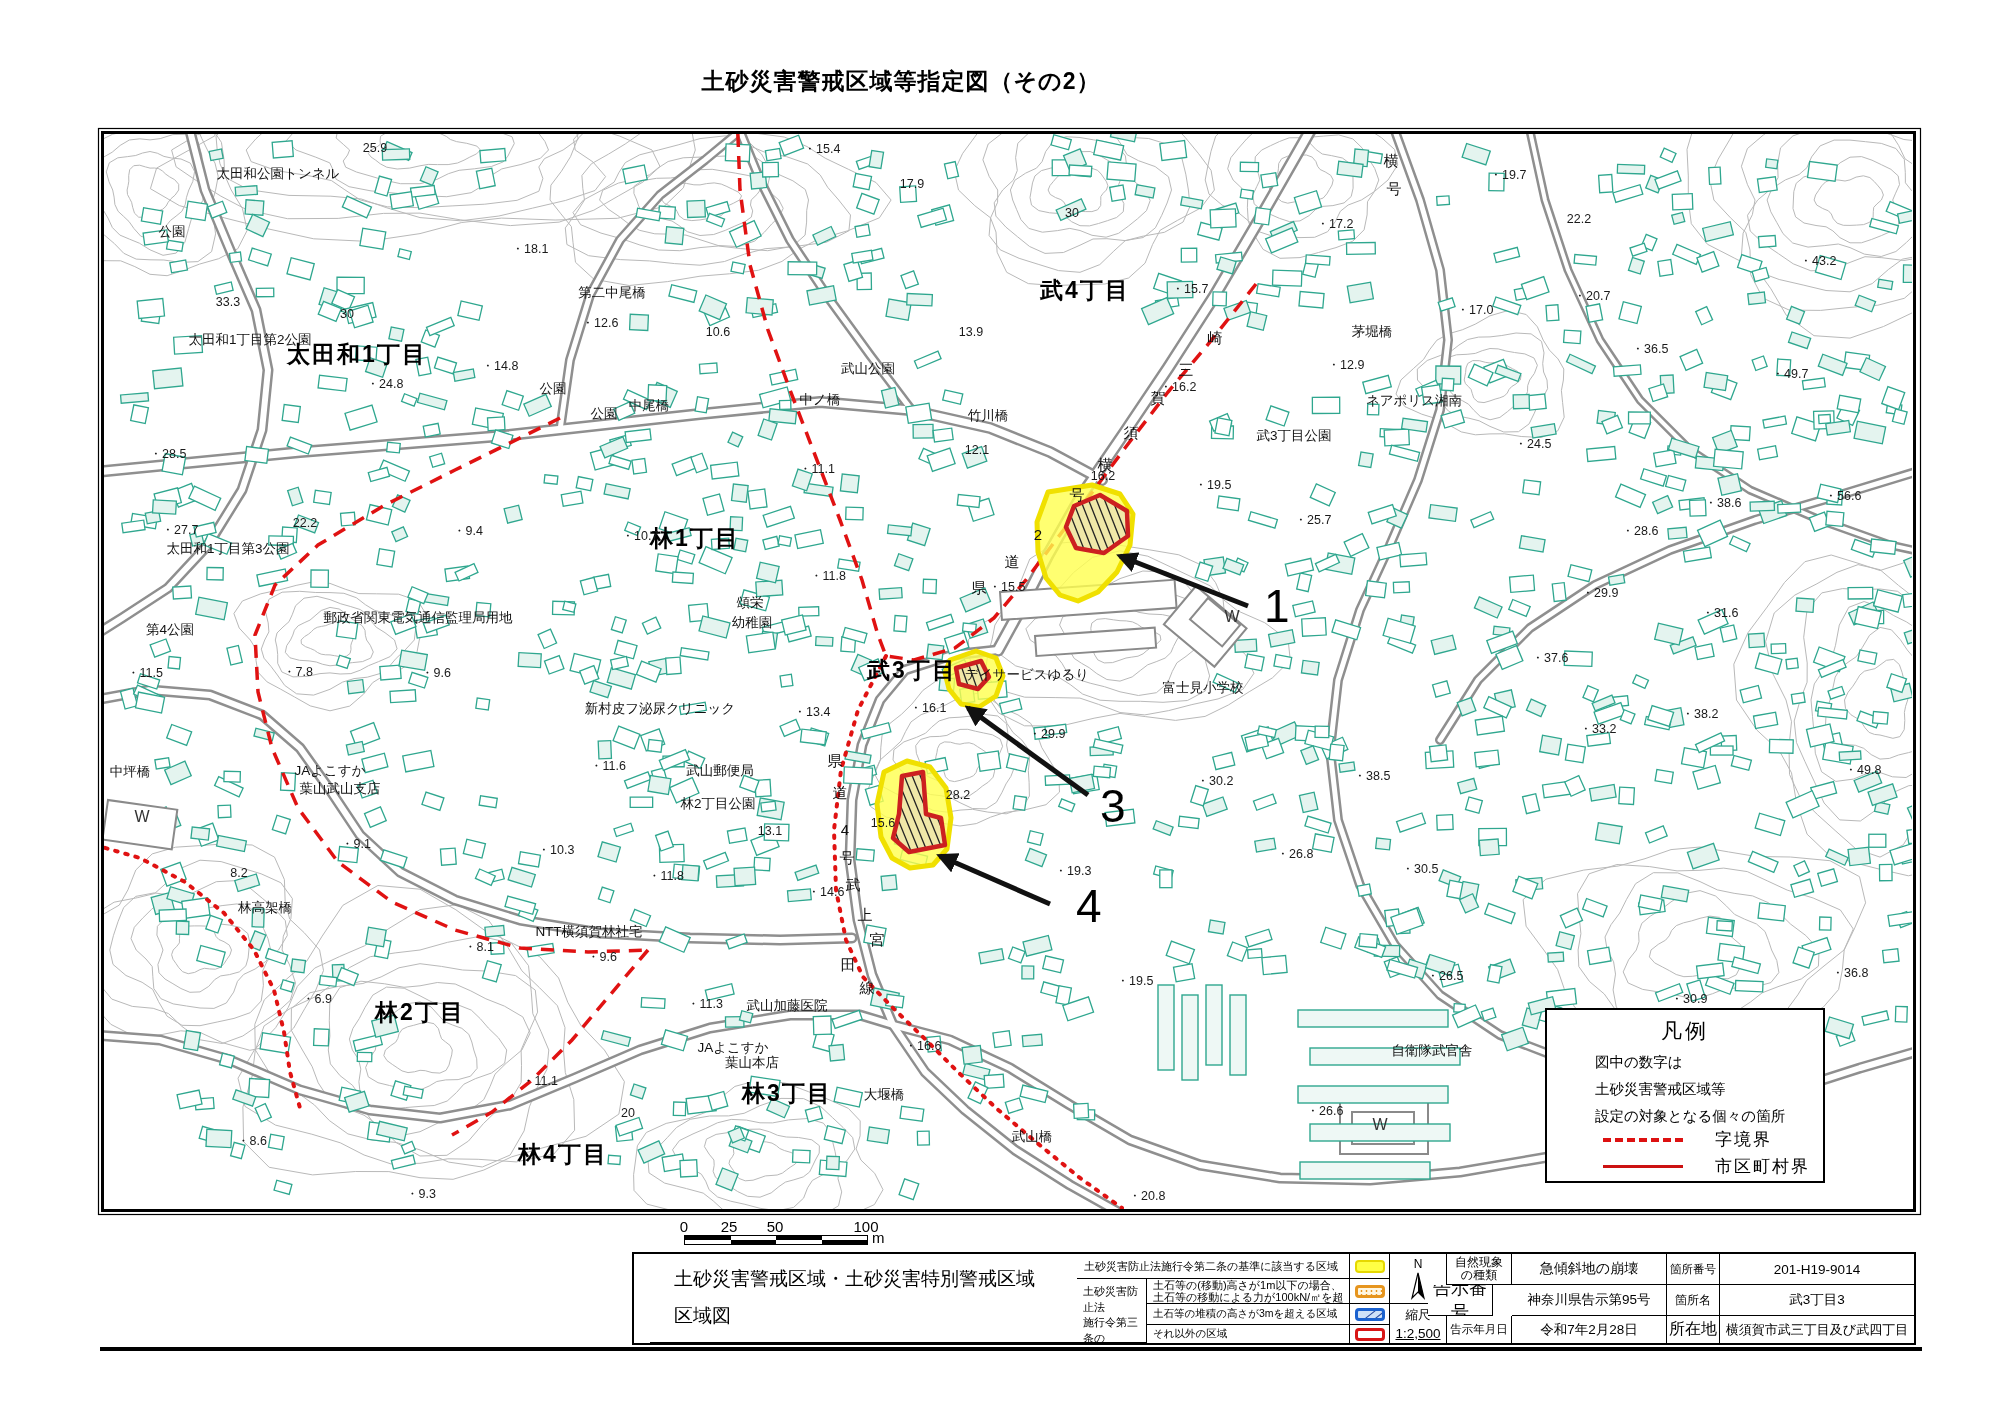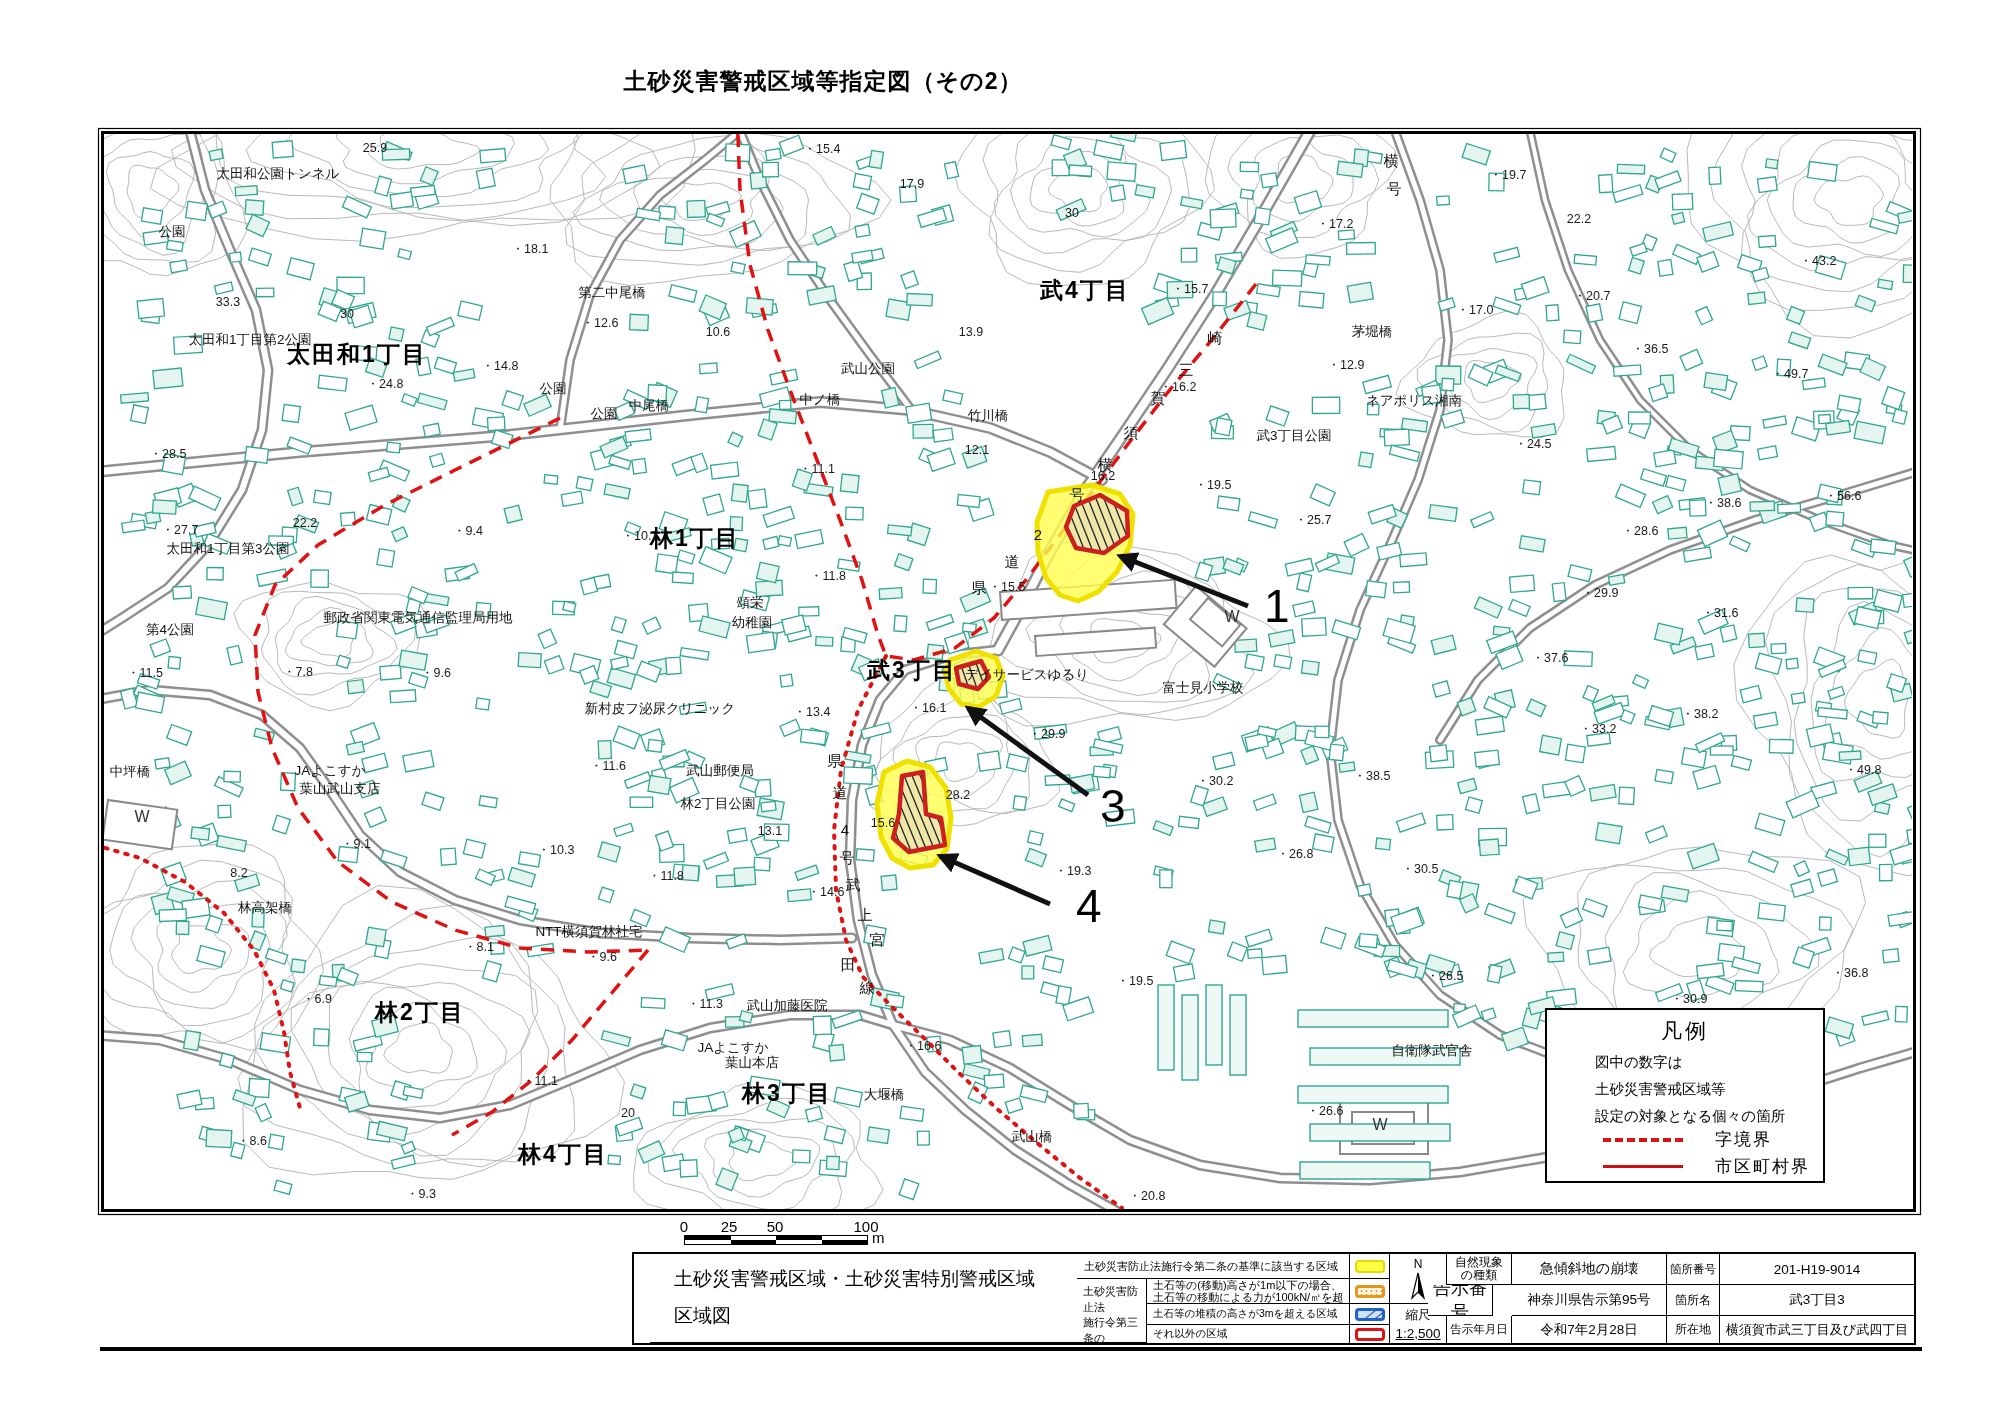--- a/index.html
+++ b/index.html
@@ -1,18 +1,18 @@
 <!DOCTYPE html>
 <html><head>
 <meta charset="utf-8">
 <style>
   html,body{margin:0;padding:0;background:#e8e8e8;}
   body{font-family:"Liberation Sans","DejaVu Sans",sans-serif;}
   .sheet{position:relative;width:2000px;height:1414px;background:#ffffff;overflow:hidden;}
-  #page-title{position:absolute;left:823px;top:66px;transform:translateX(-50%);
+  #page-title{position:absolute;left:901px;top:66px;transform:translateX(-50%);
     font-size:23px;font-weight:bold;letter-spacing:1px;color:#000;white-space:nowrap;}
   #map-svg{position:absolute;left:0;top:0;}
 
   
   .mapkey{position:absolute;left:1545px;top:1008px;width:280px;height:175px;
     background:#fff;border:2px solid #000;box-sizing:border-box;}
   .mapkey-title{text-align:center;font-size:21px;letter-spacing:3px;margin-top:7px;color:#000;}
   .mapkey-note{margin:4px 0 0 48px;font-size:14.5px;line-height:27px;color:#000;white-space:pre-line;}
   .key-item{position:absolute;left:56px;display:flex;align-items:center;}
   .key-sample{width:80px;}
@@ -1400,18 +1400,18 @@
 の種類</div>
     <div class="cell cc" style="left:878px;top:0;width:155px;height:31px;font-size:14px;">急傾斜地の崩壊</div>
     <div class="cell cc" style="left:794px;top:31px;width:65px;height:31px;font-size:18px;">告示番号</div>
     <div class="cell cc" style="left:878px;top:31px;width:155px;height:31px;font-size:13.5px;">神奈川県告示第95号</div>
     <div class="cell cc noB" style="left:813px;top:62px;width:65px;height:27px;font-size:11.5px;">告示年月日</div>
     <div class="cell cc noB" style="left:878px;top:62px;width:155px;height:27px;font-size:13.5px;">令和7年2月28日</div>
     <div class="cell cc" style="left:1033px;top:0;width:53px;height:31px;font-size:11.5px;">箇所番号</div>
     <div class="cell cc noR" style="left:1086px;top:0;width:194px;height:31px;font-size:13.5px;">201-H19-9014</div>
     <div class="cell cc" style="left:1033px;top:31px;width:53px;height:31px;font-size:12px;">箇所名</div>
     <div class="cell cc noR" style="left:1086px;top:31px;width:194px;height:31px;font-size:13.5px;">武3丁目3</div>
-    <div class="cell cc noB" style="left:1033px;top:62px;width:53px;height:27px;font-size:12px;text-align:center;">所在地</div>
+    <div class="cell cc noB" style="left:1033px;top:62px;width:53px;height:27px;font-size:16px;text-align:center;">所在地</div>
     <div class="cell cc noB noR" style="left:1086px;top:62px;width:194px;height:27px;font-size:13px;">横須賀市武三丁目及び武四丁目</div>
   </div>
 
   <div class="thickline"></div>
 </div>
 
 </body></html>

